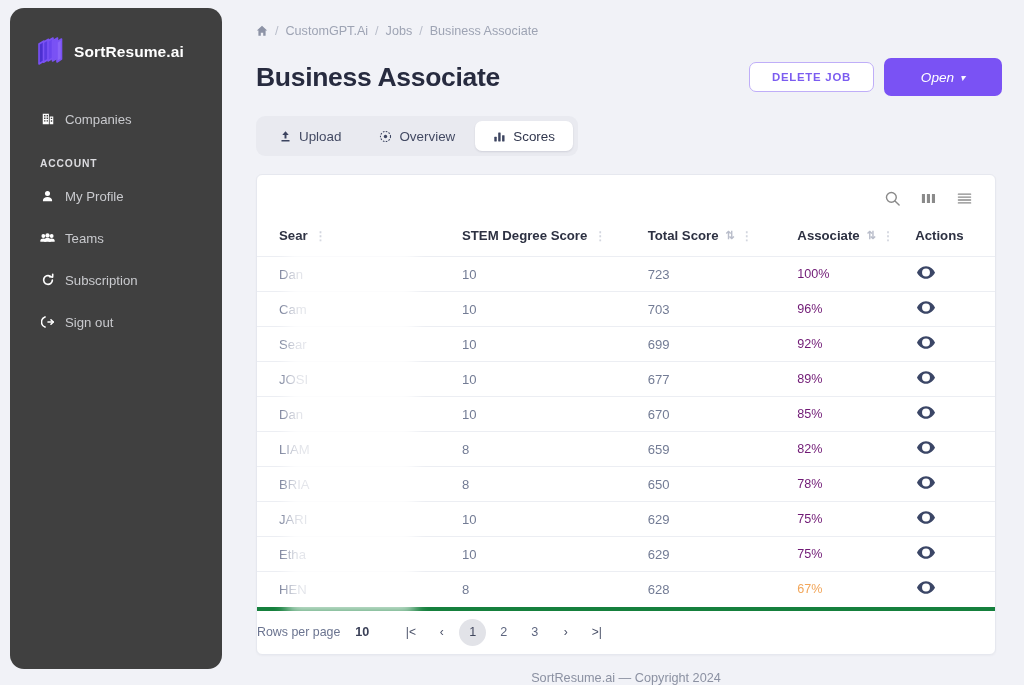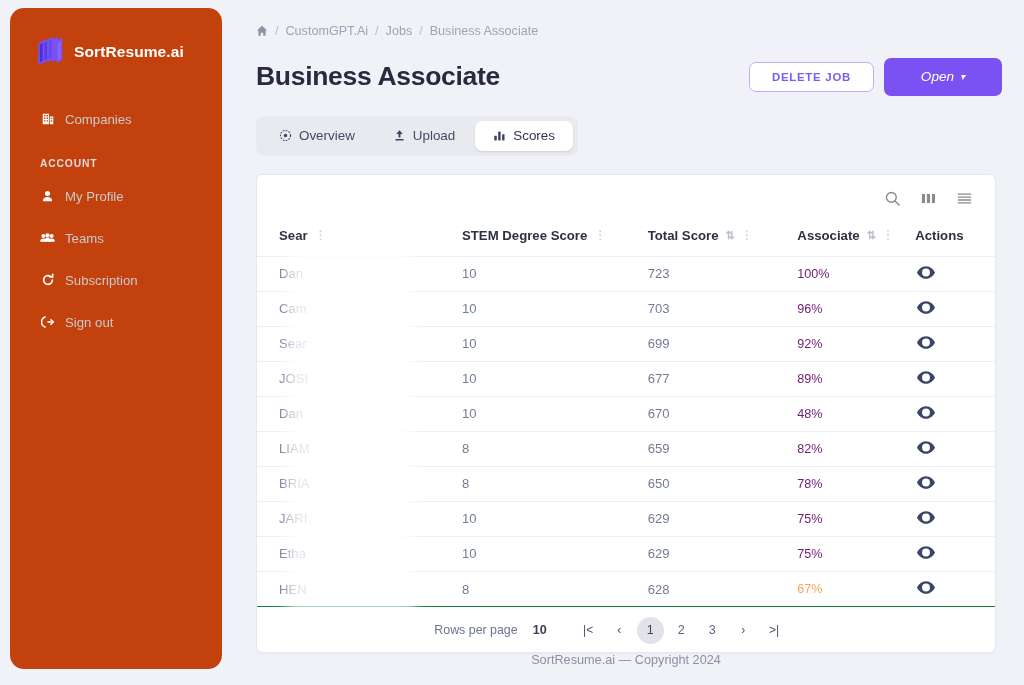--- a/index.html
+++ b/index.html
@@ -8,21 +8,21 @@
     background: #f1f2f7;
     font-family: "Liberation Sans", sans-serif;
     overflow: hidden;
   }
   body { display: flex; }
 
   
   .sidebar {
     width: 212px; min-width: 212px;
     margin: 8px 0 8px 10px;
-    background: #c2410c;
+    background: #404040;
     border-radius: 14px;
     height: 661px;
     color: #e9e9ee;
     padding: 0;
     position: relative;
   }
   .brand {
     display: flex; align-items: center; gap: 11px;
     padding: 26px 0 0 27px;
     height: 62px;
@@ -166,42 +166,41 @@
     position: absolute;
     pointer-events: none;
     background: rgba(255,255,255,.82);
     filter: blur(7px);
   }
   .card-body { position: relative; }
 
   
   .pagination {
     height: 47px;
-    border-top: 1px solid #15803d;
-    display: flex; align-items: center; justify-content: center;
+    border-top: 4px solid #15803d;
+    display: flex; align-items: center; justify-content: flex-start;
     gap: 0; padding-right: 28px;
     font-size: 12.6px; color: #5d657f;
   }
   .rpp-label { color: #6b7490; font-size: 12.4px; }
   .rpp-value { font-weight: bold; color: #3b4158; margin-left: 15px; margin-right: 26px; font-size: 12.6px; }
   .pg {
     width: 27px; height: 27px; margin: 0 2px;
     display: inline-flex; align-items: center; justify-content: center;
     border-radius: 50%; cursor: pointer;
     color: #5d657f; font-size: 12.6px;
   }
   .pg.arrow { color: #4a5168; font-size: 12px; }
   .pg.active { background: #e2e3e8; color: #42485e; }
 
   
   .footer {
     margin-top: auto;
     text-align: center;
     font-size: 12.7px; color: #8b91a2;
-    padding-bottom: 18px;
     width: 740px;
   }
 </style>
 </head>
 <body>
 
 <aside class="sidebar">
 
   <div class="brand">
     <span class="brand-logo">
@@ -302,35 +301,35 @@
       <button class="btn-open">
         <span>Open</span>
         <span class="chev">▾</span>
       </button>
     </div>
   </div>
 
   <div class="tabs">
     <div class="tab">
       <span class="tab-ico">
+        <svg viewBox="0 0 16 16" width="13" height="13" fill="currentColor">
+          <path d="M8 1.6 L12 6 H9.2 V10.4 H6.8 V6 H4 Z"></path>
+          <rect x="3" y="12.2" width="10" height="2.1" rx=".5"></rect>
+        </svg>
+      </span>
+      <span>Upload</span>
+    </div>
+    <div class="tab">
+      <span class="tab-ico">
         <svg viewBox="0 0 16 16" width="13" height="13" fill="none" stroke="currentColor" stroke-width="1.3">
           <circle cx="8" cy="8" r="6.2" stroke-dasharray="2 1.6"></circle>
           <circle cx="8" cy="8" r="2.1" fill="currentColor" stroke="none"></circle>
         </svg>
       </span>
       <span>Overview</span>
-    </div>
-    <div class="tab">
-      <span class="tab-ico">
-        <svg viewBox="0 0 16 16" width="13" height="13" fill="currentColor">
-          <path d="M8 1.6 L12 6 H9.2 V10.4 H6.8 V6 H4 Z"></path>
-          <rect x="3" y="12.2" width="10" height="2.1" rx=".5"></rect>
-        </svg>
-      </span>
-      <span>Upload</span>
     </div>
     <div class="tab active">
       <span class="tab-ico">
         <svg viewBox="0 0 16 16" width="13" height="13" fill="currentColor">
           <rect x="1.6" y="8.4" width="3" height="5.6" rx=".5"></rect>
           <rect x="6.4" y="3.2" width="3" height="10.8" rx=".5"></rect>
           <rect x="11.2" y="6.4" width="3" height="7.6" rx=".5"></rect>
         </svg>
       </span>
       <span>Scores</span>
@@ -446,21 +445,21 @@
                   <svg viewBox="0 0 20 14" width="18" height="13" fill="currentColor">
                     <path d="M10 0C5.2 0 1.5 3.6 0 7c1.5 3.4 5.2 7 10 7s8.5-3.6 10-7c-1.5-3.4-5.2-7-10-7zm0 11.4A4.4 4.4 0 1 1 10 2.6a4.4 4.4 0 0 1 0 8.8z"></path>
                     <circle cx="10" cy="7" r="2.2" fill="#ffffff"></circle>
                   </svg>
                 </span></td>
             </tr>
             <tr>
               <td class="c-name">Dan</td>
               <td>10</td>
               <td>670</td>
-              <td class="c-pct pct-green">48%</td>
+              <td class="c-pct pct-green">85%</td>
               <td><span class="eye">
                   <svg viewBox="0 0 20 14" width="18" height="13" fill="currentColor">
                     <path d="M10 0C5.2 0 1.5 3.6 0 7c1.5 3.4 5.2 7 10 7s8.5-3.6 10-7c-1.5-3.4-5.2-7-10-7zm0 11.4A4.4 4.4 0 1 1 10 2.6a4.4 4.4 0 0 1 0 8.8z"></path>
                     <circle cx="10" cy="7" r="2.2" fill="#ffffff"></circle>
                   </svg>
                 </span></td>
             </tr>
             <tr>
               <td class="c-name">LIAM</td>
               <td>8</td>

